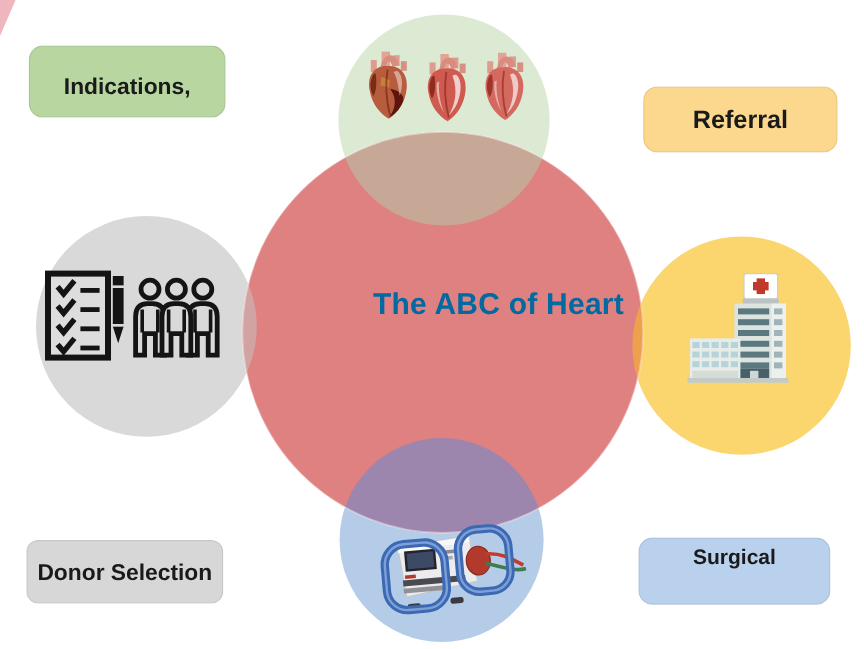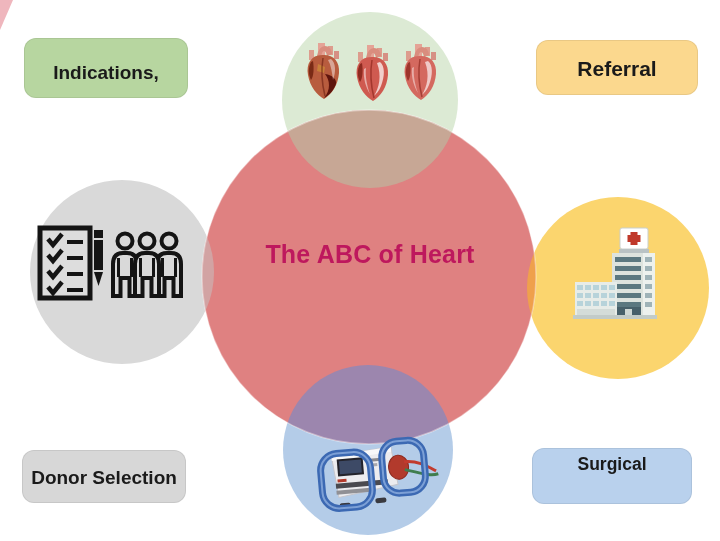--- a/index.html
+++ b/index.html
@@ -15,21 +15,21 @@
     position:absolute;
     border-radius:12px;
     text-align:center;
     font-weight:bold;
     color:#1a1a1a;
     border:1px solid rgba(0,0,0,0.07);
     box-sizing:border-box;
   }
   .pill-topleft{left:24px;top:38px;width:164px;height:60px;font-size:19px;line-height:26px;padding-top:21px;}
   .pill-topright{left:536px;top:40px;width:162px;height:55px;font-size:21px;line-height:55px;}
-  .pill-bottomleft{left:22px;top:450px;width:164px;height:53px;font-size:19px;line-height:53px;}
+  .pill-bottomleft{left:22px;top:450px;width:164px;height:53px;font-size:19px;line-height:53px;border-radius:10px;}
   .pill-bottomright{left:532px;top:448px;width:160px;height:56px;font-size:17.5px;line-height:25px;padding-top:3px;}
   .center-title{
     position:absolute;
     left:220px;top:239px;width:300px;
     text-align:center;
     font-weight:bold;
     font-size:25px;line-height:31px;
     letter-spacing:0.2px;
   }
 </style>
@@ -224,25 +224,25 @@
       <rect x="60" y="5" width="42" height="52" rx="16" fill="none" stroke="#7da0d6" stroke-width="2"></rect>
       <rect x="-2" y="12" width="50" height="55" rx="17" fill="none" stroke="#3c69b3" stroke-width="7"></rect>
       <rect x="-2" y="12" width="50" height="55" rx="17" fill="none" stroke="#7da0d6" stroke-width="2"></rect>
     </g>
   </svg>
 
   <div class="pill pill-topleft" style="background-color: rgb(183, 214, 160);">
     <div>Indications,</div>
   </div>
 
-  <div class="pill pill-topright" style="background-color: rgb(251, 216, 142);">Referral</div>
+  <div class="pill pill-topright" style="background-color: rgb(251, 216, 142); margin-top: 32px;">Referral</div>
 
   <div class="pill pill-bottomleft" style="background-color: rgb(215, 215, 215);">Donor Selection</div>
 
   <div class="pill pill-bottomright" style="background-color: rgb(185, 209, 237);">
     <div>Surgical</div>
   </div>
 
-  <div class="center-title" style="color: #be185d;">
+  <div class="center-title" style="color: #0369a1; text-align: right;">
     <div>The ABC of Heart</div>
   </div>
 
 </div>
 
 </body></html>

